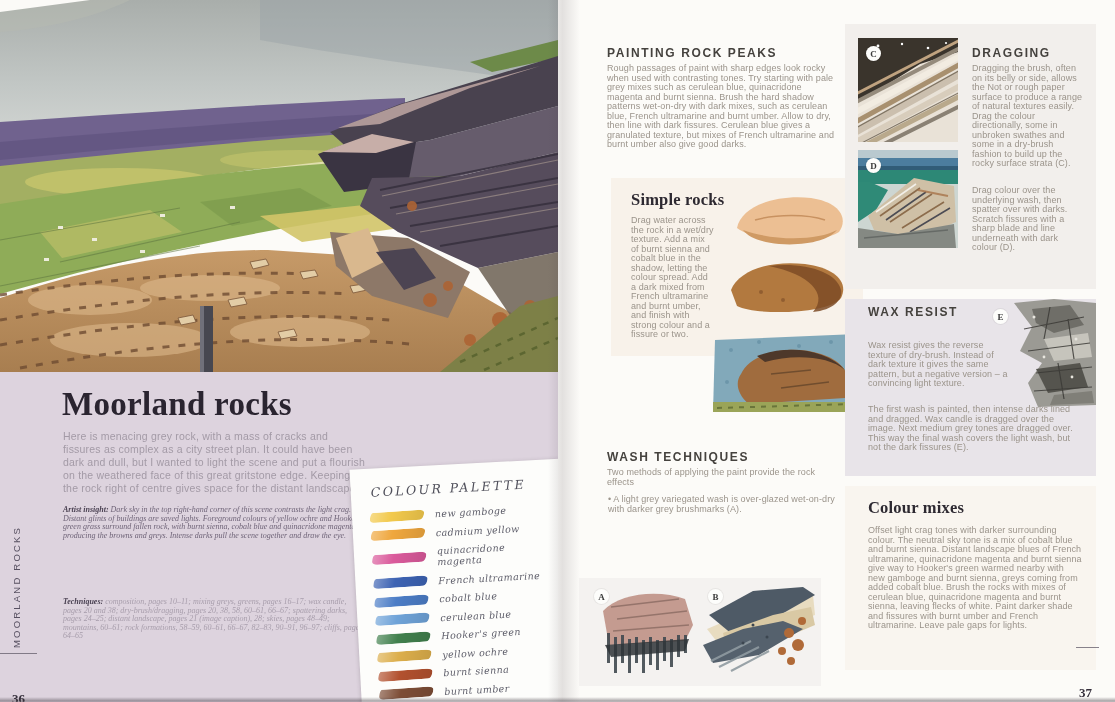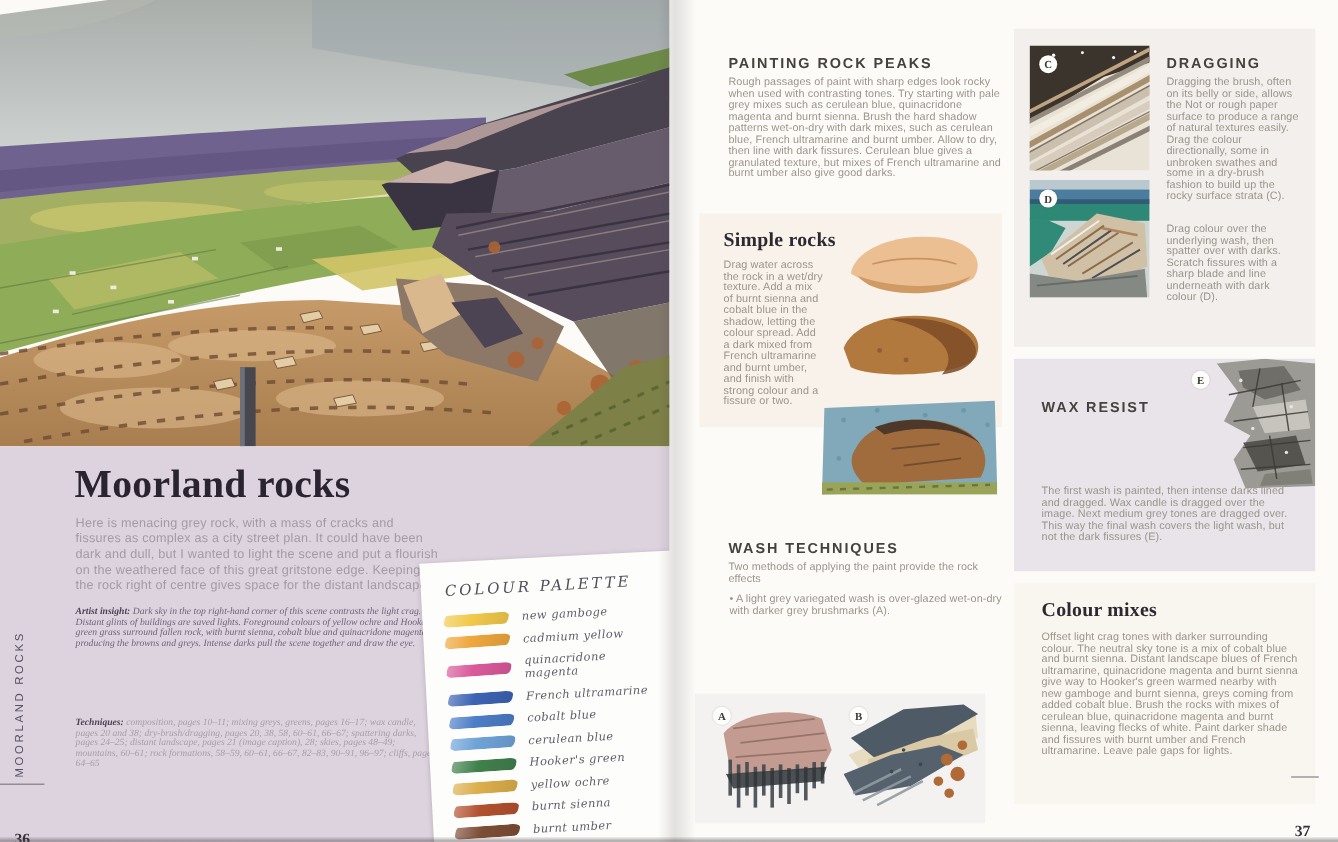--- a/index.html
+++ b/index.html
@@ -214,21 +214,21 @@
       </div>
     </div>
   </div>
 
   <div class="abs" style="left: 558px; top: 0px; width: 557px; height: 702px; background-color: rgb(252, 251, 248);"></div>
   <div class="abs gutter" style="left:548px;top:0;width:32px;height:702px;"></div>
 
   <div class="abs kicker" style="left:607px;top:46px;">PAINTING ROCK PEAKS</div>
   <p class="abs small" style="left:607px;top:64px;width:232px;margin:0;">Rough passages of paint with sharp edges look rocky when used with contrasting tones. Try starting with pale grey mixes such as cerulean blue, quinacridone magenta and burnt sienna. Brush the hard shadow patterns wet-on-dry with dark mixes, such as cerulean blue, French ultramarine and burnt umber. Allow to dry, then line with dark fissures. Cerulean blue gives a granulated texture, but mixes of French ultramarine and burnt umber also give good darks.</p>
 
-  <div class="abs card" style="left: 583px; top: 178px; width: 252px; height: 178px; background-color: rgb(248, 242, 234);">
+  <div class="abs card" style="left: 611px; top: 178px; width: 252px; height: 178px; background-color: rgb(248, 242, 234);">
     <div class="abs serif-title" style="left:20px;top:12px;">Simple rocks</div>
     <p class="abs small" style="left:20px;top:38px;width:84px;margin:0;">Drag water across the rock in a wet/dry texture. Add a mix of burnt sienna and cobalt blue in the shadow, letting the colour spread. Add a dark mixed from French ultramarine and burnt umber, and finish with strong colour and a fissure or two.</p>
     <svg class="abs" style="left:100px;top:6px;" width="148" height="240" viewBox="0 0 148 240">
       <path d="M26 44 C30 22 66 10 100 14 C128 18 138 34 128 48 C110 60 48 60 26 44 Z" fill="#ecbf93"></path>
       <path d="M32 46 C66 58 108 56 126 46 C118 56 96 62 68 60 C50 58 38 54 32 46 Z" fill="#cf9a64"></path>
       <path d="M44 36 C66 30 96 30 114 36" stroke="#b97f4c" stroke-width="1.4" fill="none" opacity=".7"></path>
       <path d="M20 106 C28 86 60 76 94 80 C124 84 138 98 130 114 C118 130 46 132 26 122 Z" fill="#b2793f"></path>
       <path d="M58 82 C94 78 126 88 130 106 C132 116 122 126 102 128 C118 110 98 90 58 82 Z" fill="#7c4b26" opacity=".85"></path>
       <circle cx="50" cy="108" r="2" fill="#7c4b26" opacity=".6"></circle>
         <circle cx="72" cy="116" r="2" fill="#7c4b26" opacity=".6"></circle>
@@ -309,21 +309,22 @@
         <path d="M40 30 L100 18 M44 52 L106 44 M52 74 L108 68 M50 92 L108 88 M66 8 L60 40 M84 20 L90 60 M74 64 L80 100"></path>
       </g>
       <g fill="#e8e6df">
           <circle cx="50" cy="18" r="1.5"></circle>
           <circle cx="92" cy="40" r="1.5"></circle>
           <circle cx="60" cy="58" r="1.4"></circle>
           <circle cx="88" cy="78" r="1.4"></circle>
         </g>
     </svg>
     <div class="abs badge" style="left:148px;top:10px;">E</div>
-    <div class="abs kicker" style="left:23px;top:33px;">WAX RESIST</div>
+    <div class="abs kicker" style="left:23px;top:6px;">WAX RESIST</div>
+    <p class="abs small" style="left:23px;top:42px;width:146px;margin:0;">Wax resist gives the reverse texture of dry-brush. Instead of dark texture it gives the same pattern, but a negative version – a convincing light texture.</p>
     <p class="abs small" style="left:23px;top:106px;width:212px;margin:0;">The first wash is painted, then intense darks lined and dragged. Wax candle is dragged over the image. Next medium grey tones are dragged over. This way the final wash covers the light wash, but not the dark fissures (E).</p>
   </div>
 
   <div class="abs card" style="left: 845px; top: 486px; width: 251px; height: 184px; background-color: rgb(249, 245, 239);">
     <div class="abs serif-title" style="left:23px;top:12px;">Colour mixes</div>
     <p class="abs small" style="left:23px;top:40px;width:214px;margin:0;">Offset light crag tones with darker surrounding colour. The neutral sky tone is a mix of cobalt blue and burnt sienna. Distant landscape blues of French ultramarine, quinacridone magenta and burnt sienna give way to Hooker's green warmed nearby with new gamboge and burnt sienna, greys coming from added cobalt blue. Brush the rocks with mixes of cerulean blue, quinacridone magenta and burnt sienna, leaving flecks of white. Paint darker shade and fissures with burnt umber and French ultramarine. Leave pale gaps for lights.</p>
   </div>
 
   <div class="abs kicker" style="left:607px;top:450px;">WASH TECHNIQUES</div>
   <p class="abs small" style="left:607px;top:468px;width:225px;margin:0;">Two methods of applying the paint provide the rock effects</p>

